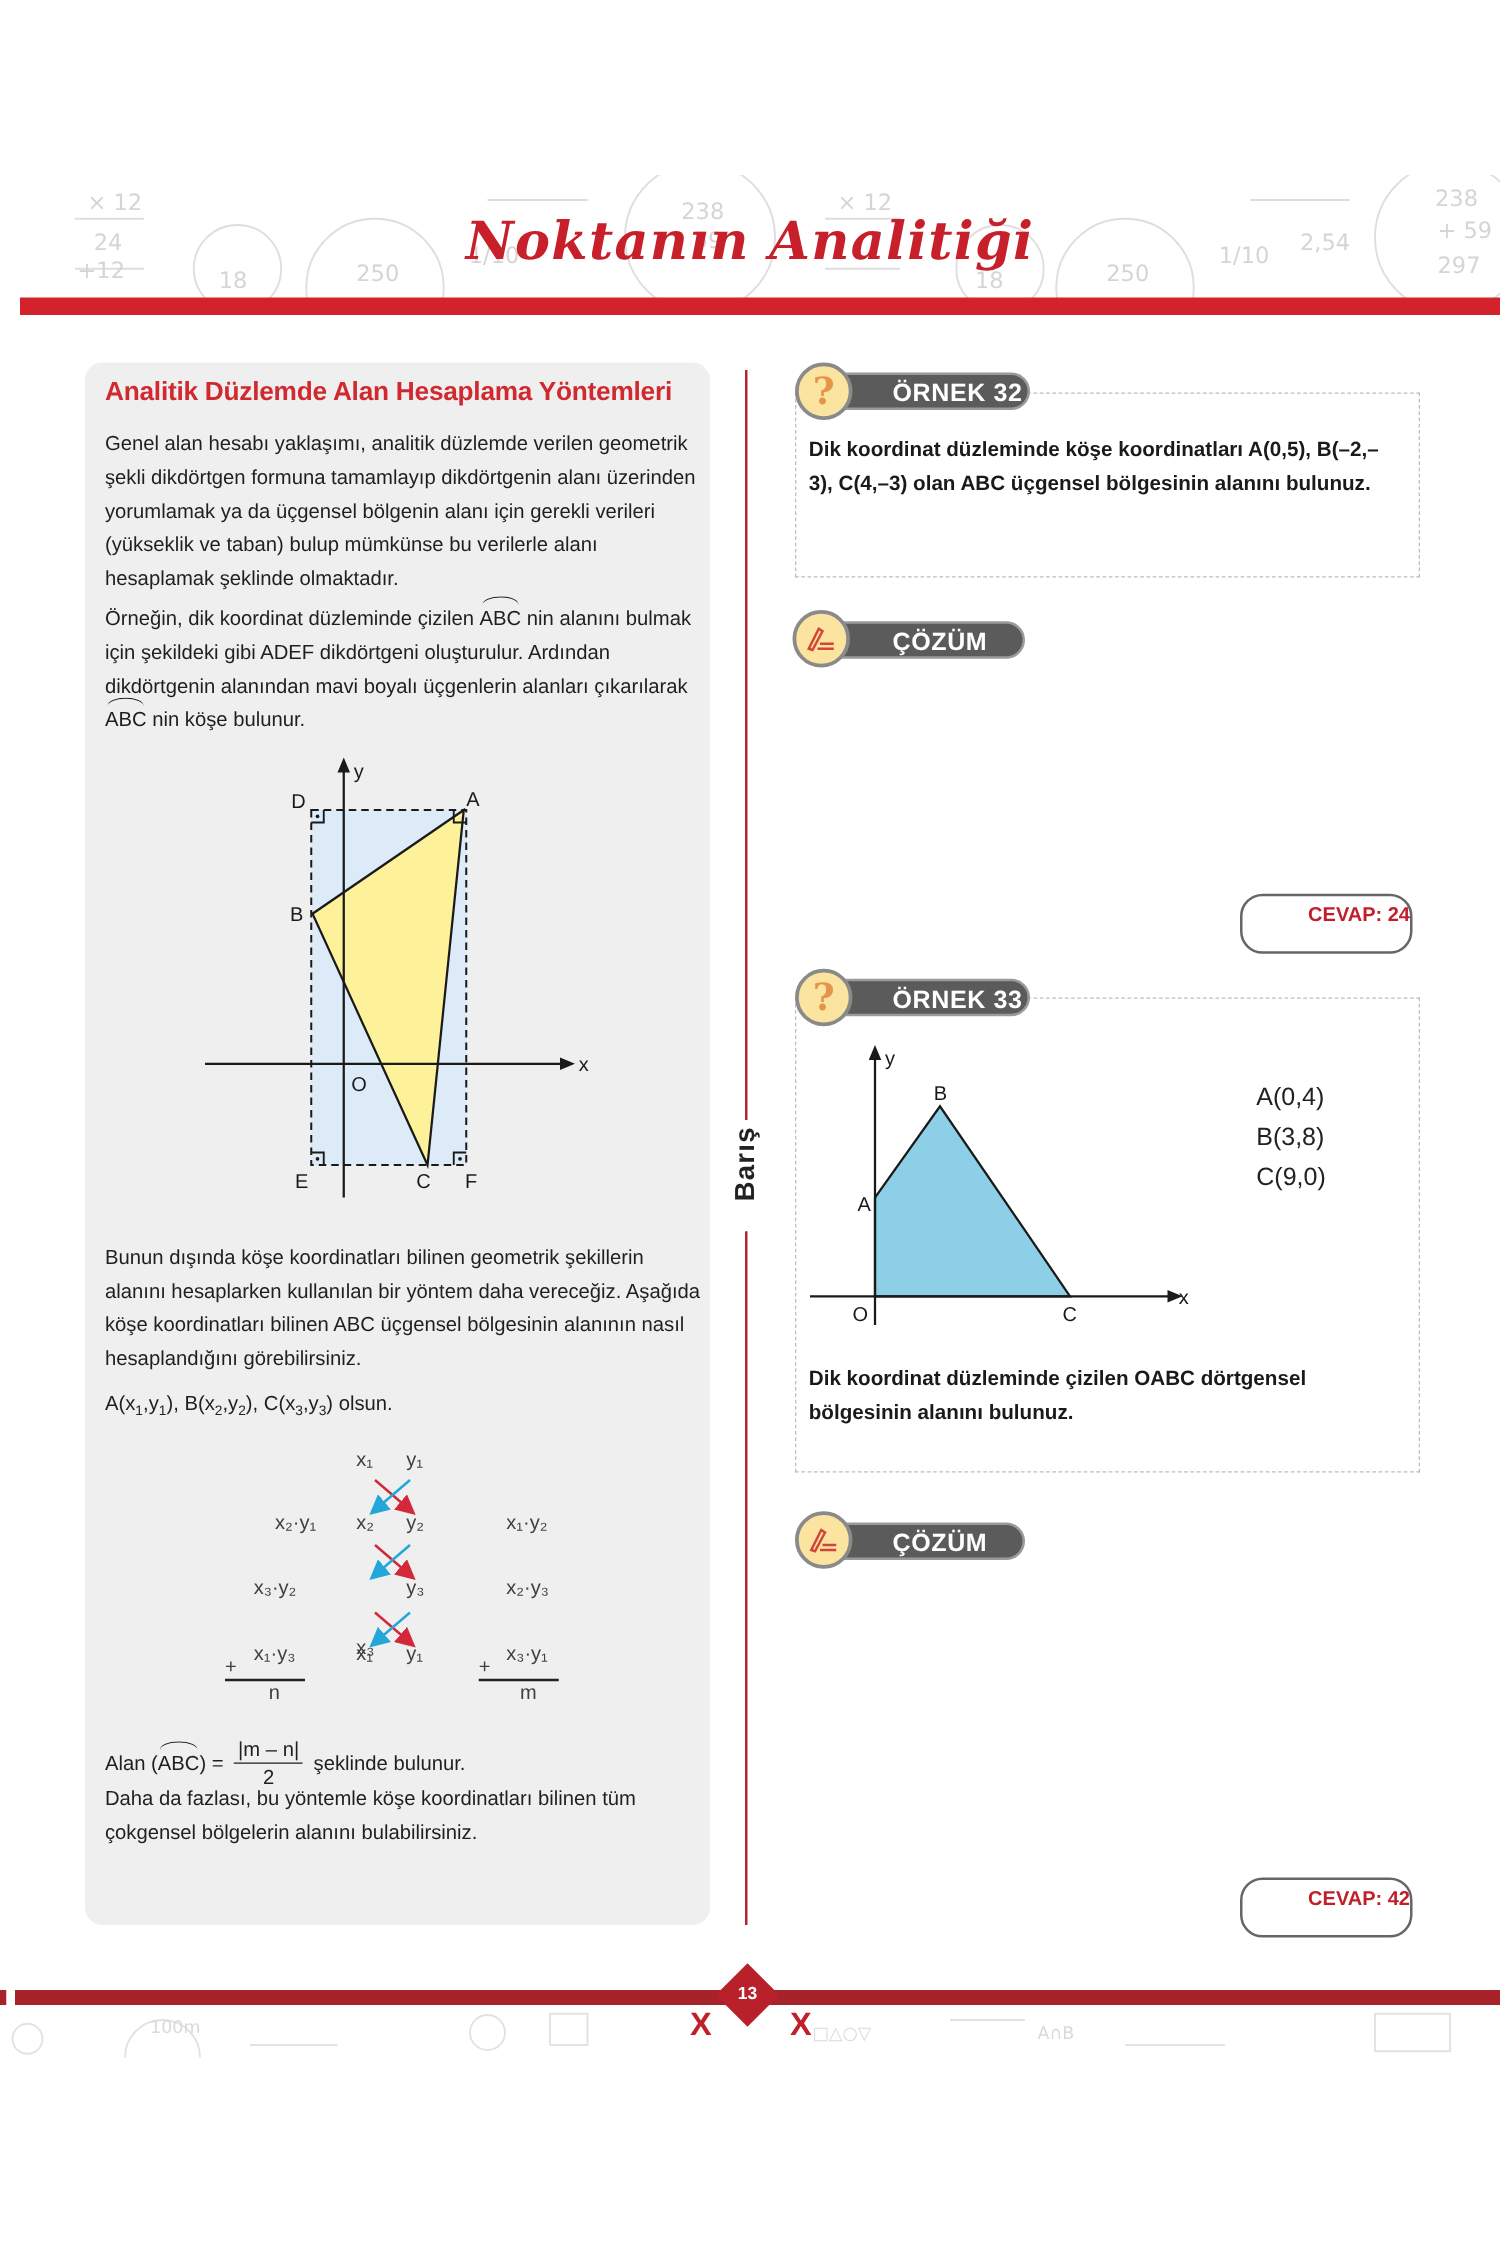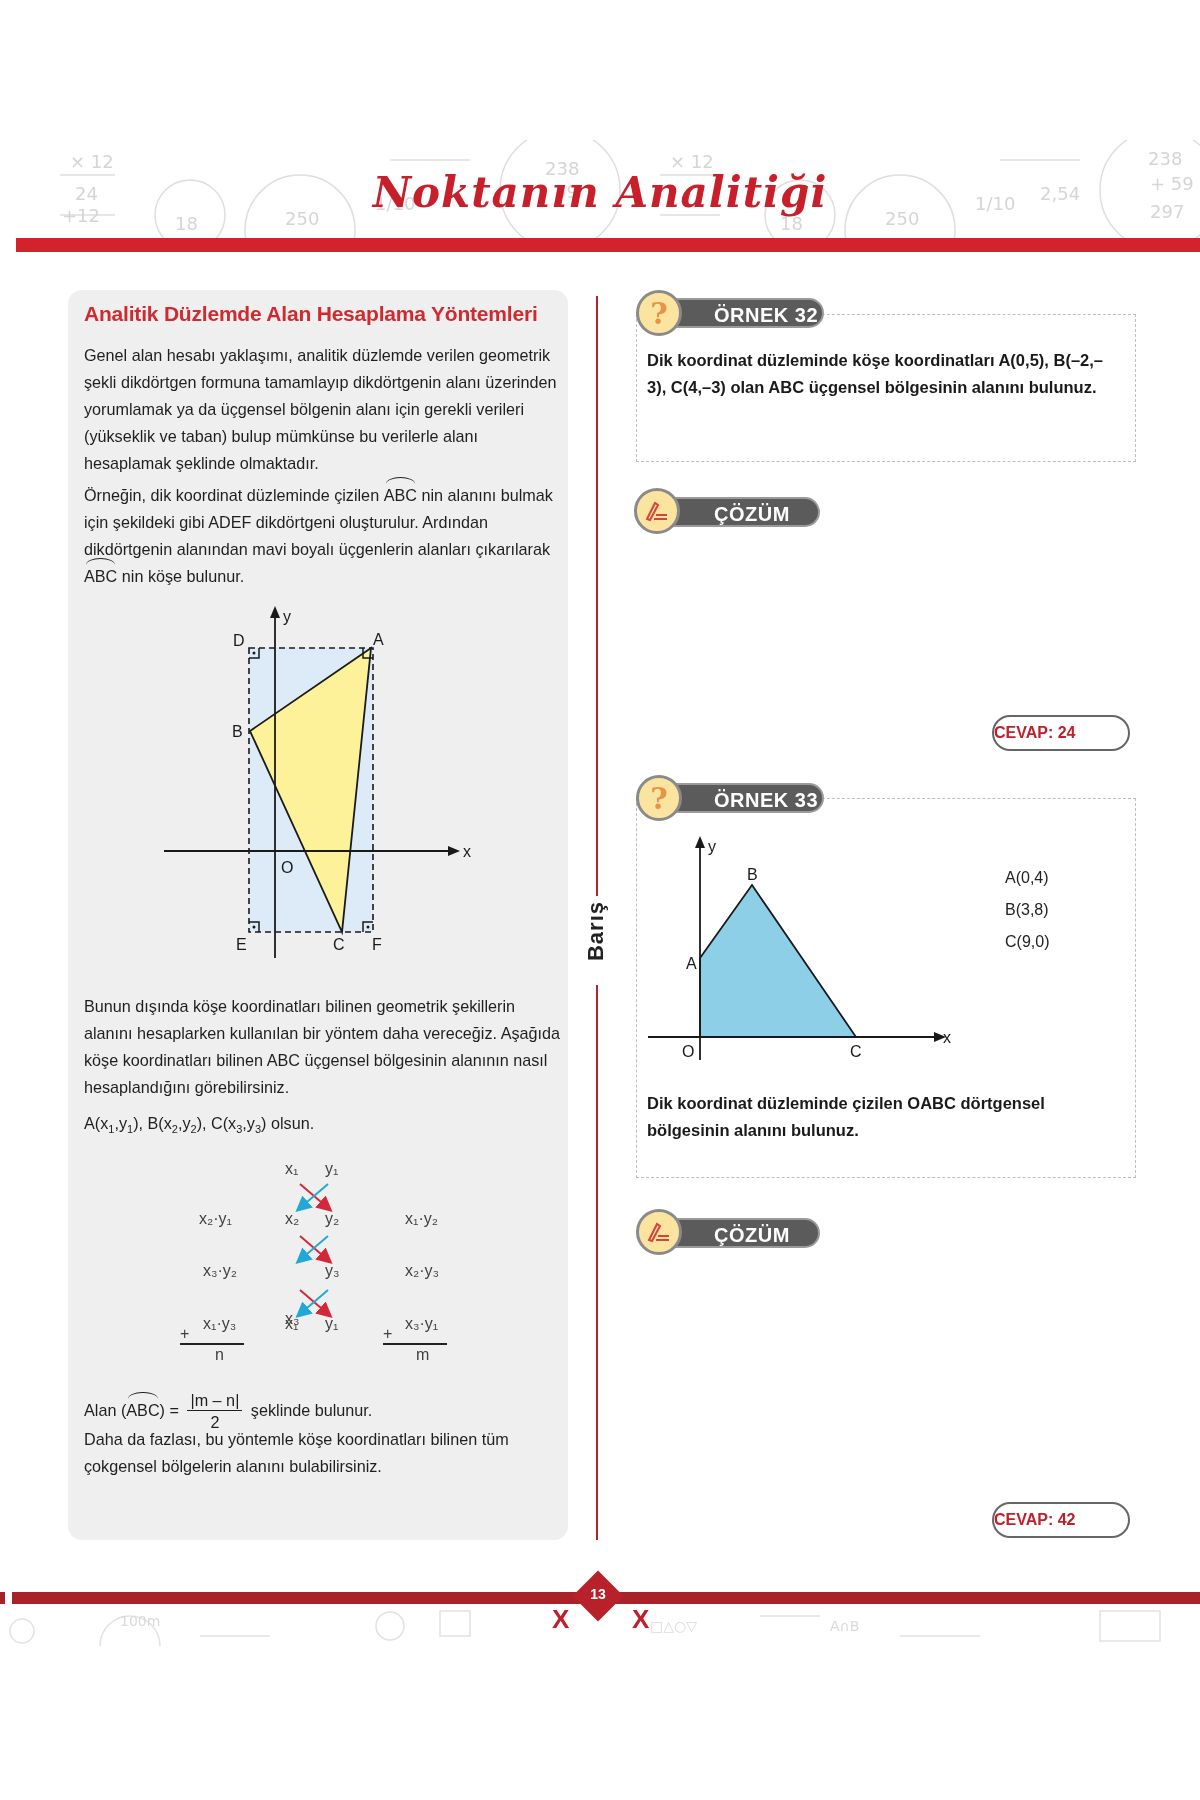--- a/index.html
+++ b/index.html
@@ -31,22 +31,22 @@
   
   #divider-top{left:596px;top:296px;width:2px;height:600px;background:#b52530;}
   #divider-bottom{left:596px;top:985px;width:2px;height:555px;background:#b52530;}
   #brand-label{left:560px;top:918px;width:72px;text-align:center;transform:rotate(-90deg);font-size:22px;font-weight:bold;color:#222;letter-spacing:1px;}
   
   .qbox{position:absolute;border:1.5px dashed #bdbdbd;}
   .pill{position:absolute;height:30px;background:#5b5b5b;border:2px solid #9a9a9a;border-radius:16px;color:#fff;font-weight:bold;font-size:20px;letter-spacing:0.5px;line-height:30px;padding-left:62px;box-sizing:border-box;}
   .pill-icon{position:absolute;width:46px;height:46px;border-radius:50%;background:#fbe3a0;border:3px solid #8a8a8a;box-sizing:border-box;display:flex;align-items:center;justify-content:center;font-weight:bold;}
   .q-mark{color:#e5944a;font-size:30px;font-family:"DejaVu Serif",serif;}
   .q-text{position:absolute;font-size:16.5px;font-weight:bold;line-height:27px;color:#1a1a1a;}
-  .answer{position:absolute;width:138px;height:36px;border:2px solid #666;border-radius:18px;box-sizing:border-box;text-align:left;line-height:32px;color:#c0202b;font-weight:bold;font-size:16px;}
-  .coord-list{position:absolute;font-size:16px;line-height:32px;color:#222;}
+  .answer{position:absolute;width:138px;height:48px;border:2px solid #666;border-radius:18px;box-sizing:border-box;text-align:right;line-height:32px;color:#c0202b;font-weight:bold;font-size:16px;}
+  .coord-list{position:absolute;font-size:20px;line-height:32px;color:#222;}
   
   #footer-bar{left:12px;top:1592px;width:1188px;height:12px;background:#a8222a;}
   #footer-left-tick{left:0;top:1592px;width:5px;height:12px;background:#a8222a;}
   #page-num-badge{left:580px;top:1578px;width:36px;height:36px;background:#b8202a;transform:rotate(45deg);}
   #page-num{left:580px;top:1586px;width:36px;text-align:center;color:#fff;font-weight:bold;font-size:14px;}
   .mascot{position:absolute;top:1604px;color:#c0202b;font-size:26px;font-weight:bold;}
 </style>
 </head>
 <body>
 
@@ -129,21 +129,21 @@
 <div>
   <div class="sx" style="left:285px;top:1160px;">x₁</div>
   <div class="sx" style="left:325px;top:1160px;">y₁</div>
   <div class="sx" style="left:285px;top:1210px;">x₂</div>
   <div class="sx" style="left:325px;top:1210px;">y₂</div>
   <div class="sx" style="left:285px;top:1310px;">x₃</div>
   <div class="sx" style="left:325px;top:1262px;">y₃</div>
   <div class="sx" style="left:285px;top:1315px;">x₁</div>
   <div class="sx" style="left:325px;top:1315px;">y₁</div>
 
-  <div class="sx" style="left:199px;top:1210px;">x₂·y₁</div>
+  <div class="sx" style="left:220px;top:1210px;">x₂·y₁</div>
   <div class="sx" style="left:203px;top:1262px;">x₃·y₂</div>
   <div class="sx" style="left:203px;top:1315px;">x₁·y₃</div>
   <div class="sx" style="left:180px;top:1325px;">+</div>
   <div class="sline" style="left:180px;top:1343px;width:64px;"></div>
   <div class="sx" style="left:215px;top:1346px;">n</div>
 
   <div class="sx" style="left:405px;top:1210px;">x₁·y₂</div>
   <div class="sx" style="left:405px;top:1262px;">x₂·y₃</div>
   <div class="sx" style="left:405px;top:1315px;">x₃·y₁</div>
   <div class="sx" style="left:383px;top:1325px;">+</div>

